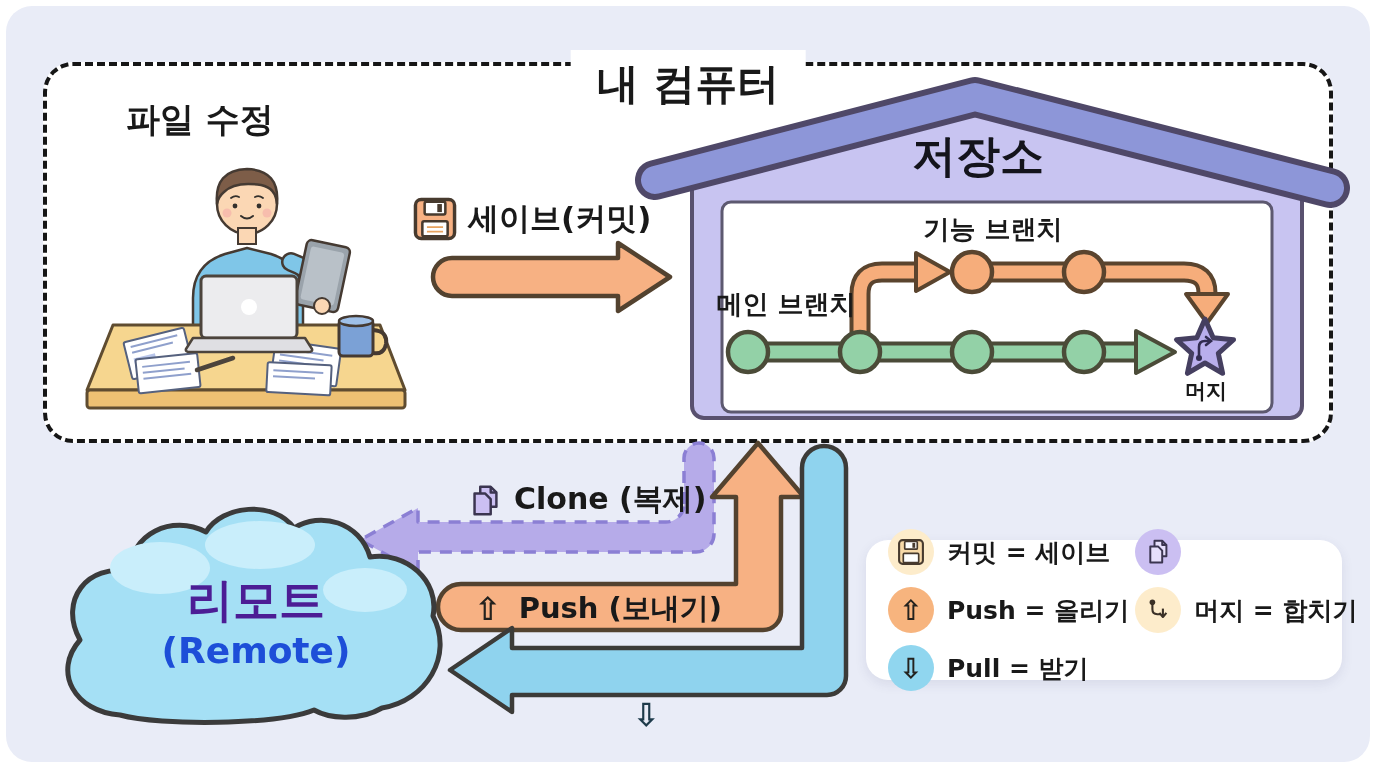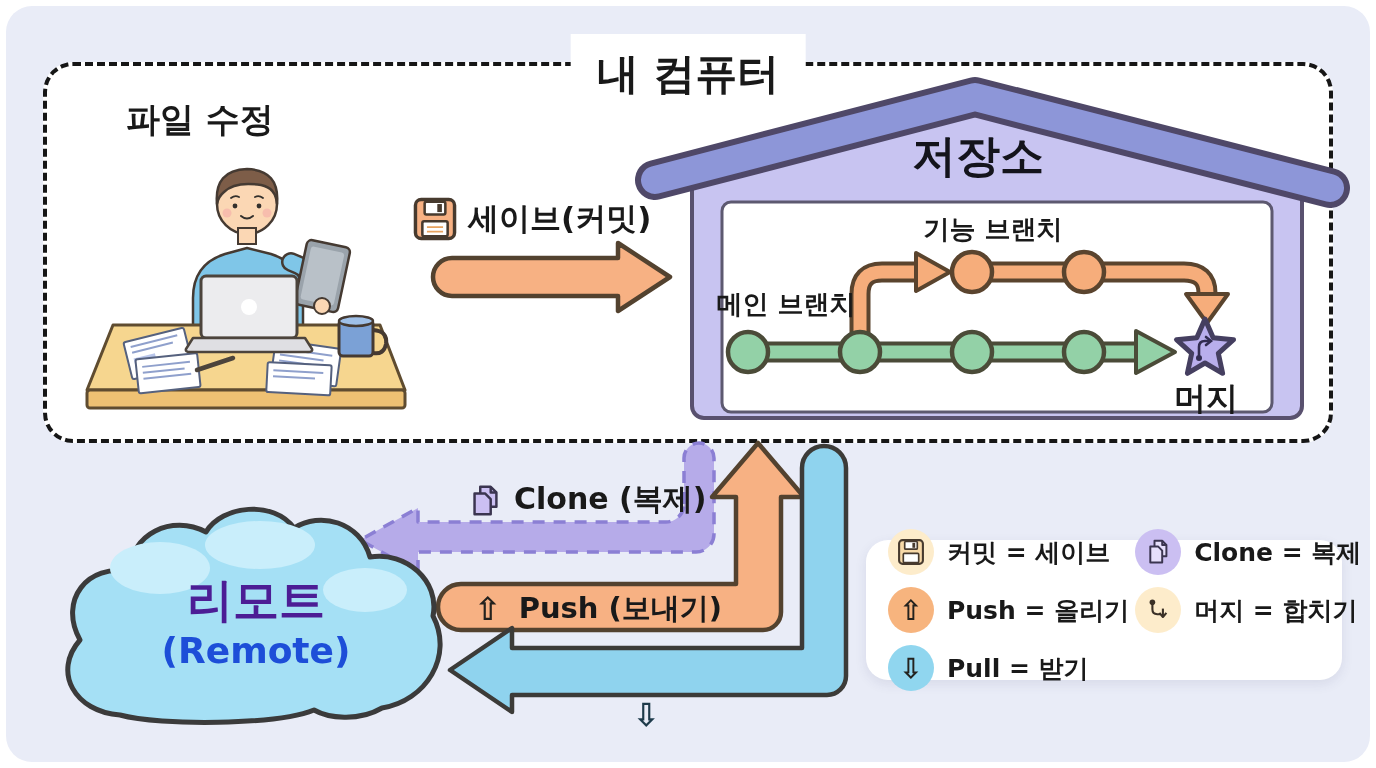--- a/index.html
+++ b/index.html
@@ -4,28 +4,28 @@
 <style>
   html,body{margin:0;padding:0;}
   body{width:1376px;height:768px;background:#ffffff;position:relative;overflow:hidden;
        font-family:"DejaVu Sans","Liberation Sans",sans-serif;}
   #canvas{position:absolute;inset:0;}
   .panel{position:absolute;left:6px;top:6px;right:6px;bottom:6px;background:#e9ecf7;border-radius:26px;}
   .computer-box{position:absolute;left:43px;top:62px;width:1290px;height:381px;background:#ffffff;
        border:4px dashed #161616;border-radius:30px;box-sizing:border-box;}
   #art{position:absolute;left:0;top:0;}
   .label{position:absolute;font-weight:800;color:#191919;white-space:nowrap;z-index:5;}
-  .title{left:688px;top:34px;transform:translateX(-50%);font-size:42px;background:#ffffff;padding:12px 26px;}
+  .title{left:688px;top:50px;transform:translateX(-50%);font-size:42px;background:#ffffff;padding:6px 26px;}
   .file-edit{left:126px;top:97px;font-size:34px;}
   .iconlabel{display:flex;align-items:center;gap:10px;}
   .commit-label{left:412px;top:196px;font-size:31px;}
   .repo-title{left:978px;top:127px;transform:translateX(-50%);font-size:44px;color:#14141c;}
   .feature-label{left:993px;top:212px;transform:translateX(-50%);font-size:26px;}
   .main-label{left:786px;top:287px;transform:translateX(-50%);font-size:26px;}
-  .merge-label{left:1206px;top:377px;transform:translateX(-50%);font-size:32px;}
+  .merge-label{left:1206px;top:377px;transform:translateX(-50%);font-size:21px;}
   .clone-label{left:466px;top:479px;font-size:30px;align-items:flex-end;}
   .push-label{left:598px;top:589px;transform:translateX(-50%);font-size:29px;}
   .pull-label{left:650px;top:696px;transform:translateX(-50%);font-size:29px;}
   .cloud-title{left:256px;top:570px;transform:translateX(-50%);font-size:46px;color:#4c1d95;}
   .cloud-sub{left:256px;top:630px;transform:translateX(-50%);font-size:36px;color:#1d4ed8;}
   .glyph{font-weight:700;color:#24221e;}
   .push-label .glyph{font-size:32px;margin-right:8px;}
   .pull-label .glyph{font-size:32px;margin-right:8px;color:#1d3a4a;}
   .legend{position:absolute;left:866px;top:540px;width:476px;height:140px;background:#ffffff;
        border-radius:22px;box-shadow:0 4px 12px rgba(60,60,110,.10);z-index:6;
@@ -227,21 +227,20 @@
     </div>
 
     <div class="legend-item">
       <span class="legend-circle c-purple">
         <svg width="28" height="28" viewBox="0 0 40 40">
           <path d="M 15 4 h 11 l 6 6 v 16 h -17 z" fill="#e6dffb" stroke="#3b3550" stroke-width="2.8" stroke-linejoin="round"></path>
           <path d="M 26 4 v 6 h 6" fill="none" stroke="#3b3550" stroke-width="2.8" stroke-linejoin="round"></path>
           <path d="M 9 12 h 11 l 6 6 v 17 h -17 z" fill="#e6dffb" stroke="#3b3550" stroke-width="2.8" stroke-linejoin="round"></path>
         </svg>
       </span>
-      <span class="txt">Clone = 복제</span>
     </div>
 
 
     <div class="legend-item">
       <span class="legend-circle c-orange">
         <span class="glyph">⇧</span>
       </span>
       <span class="txt">Push = 올리기</span>
     </div>
 

